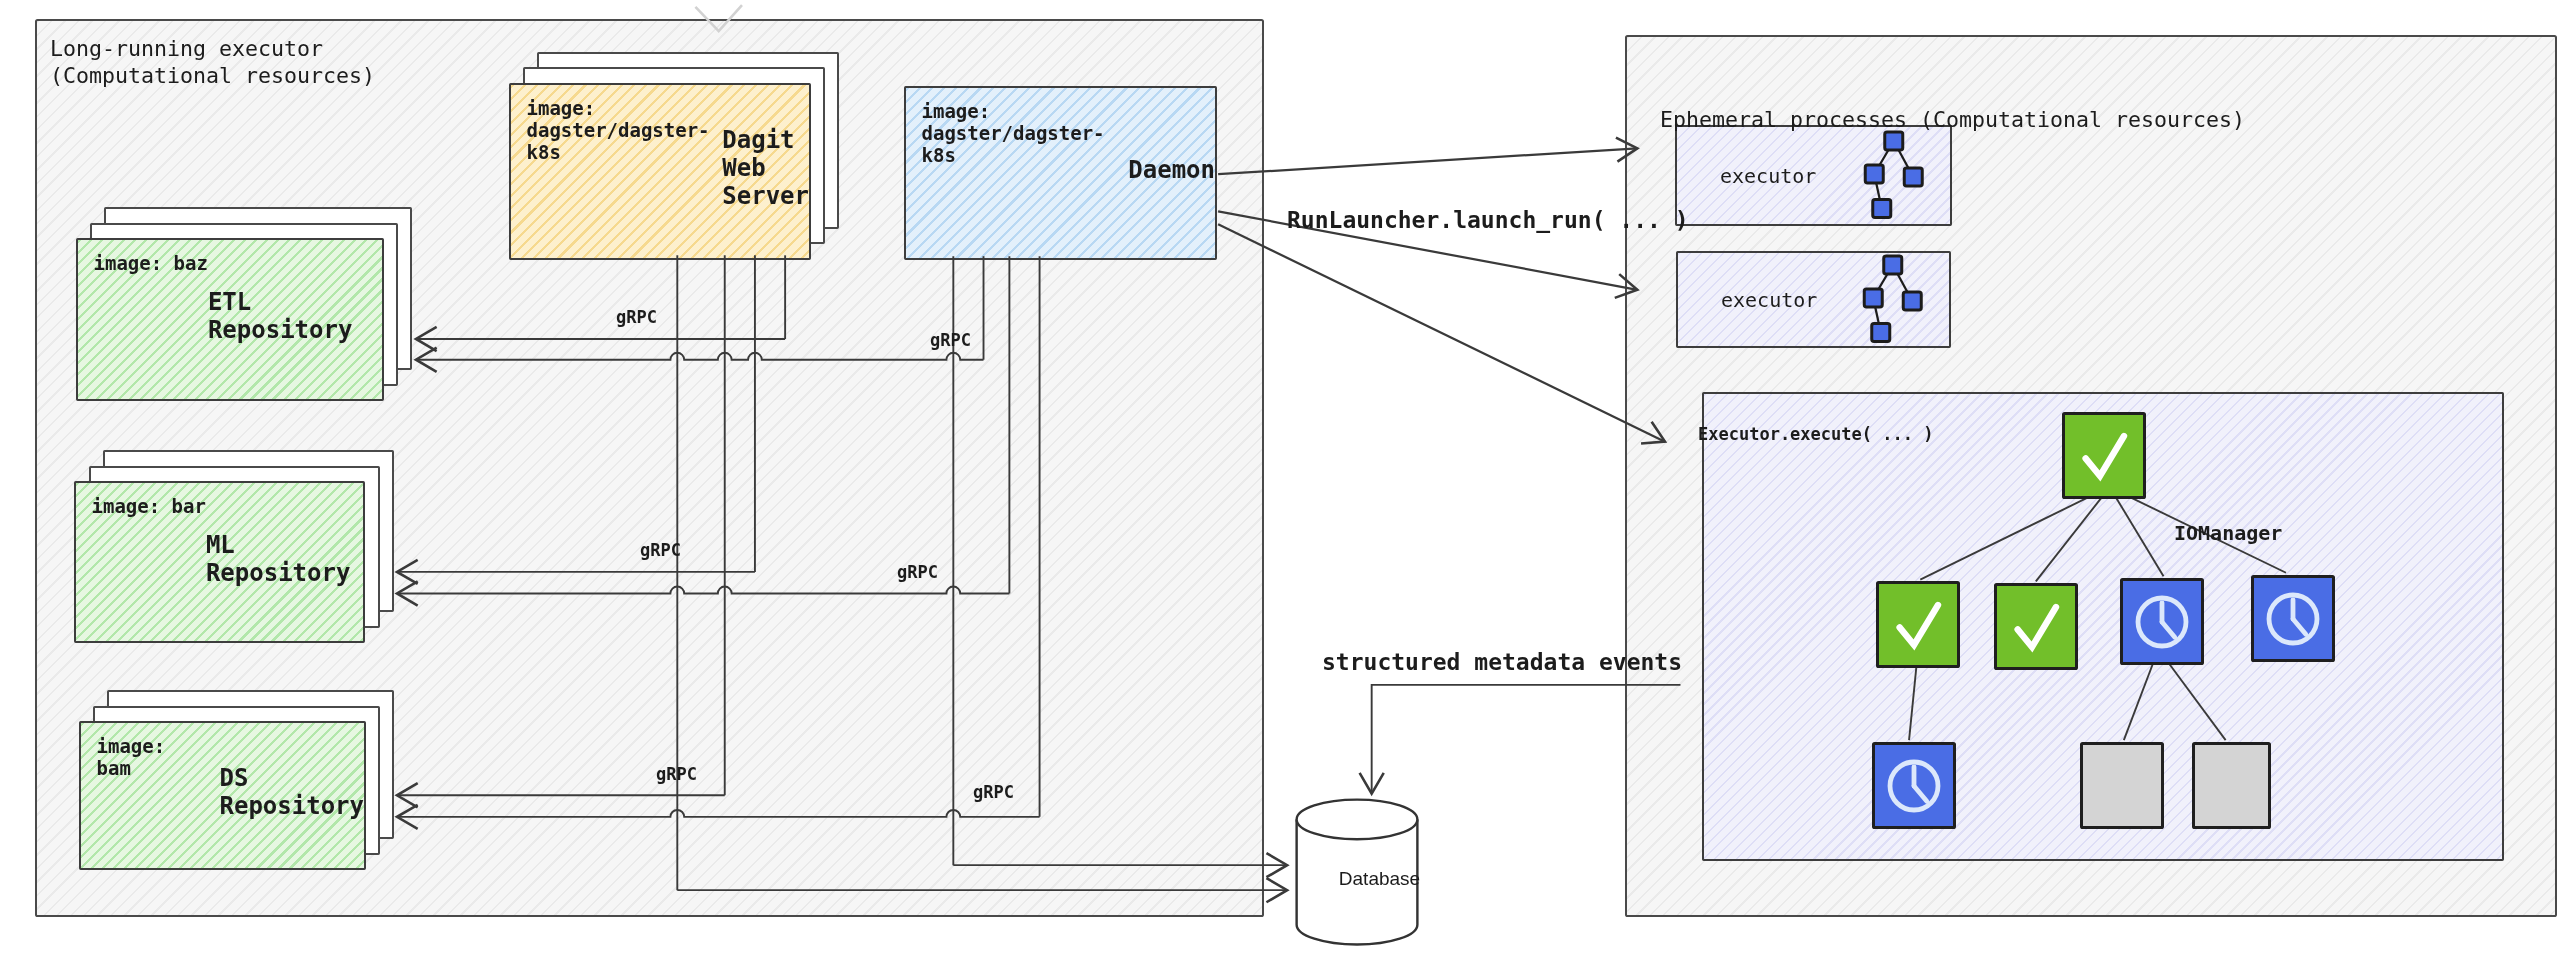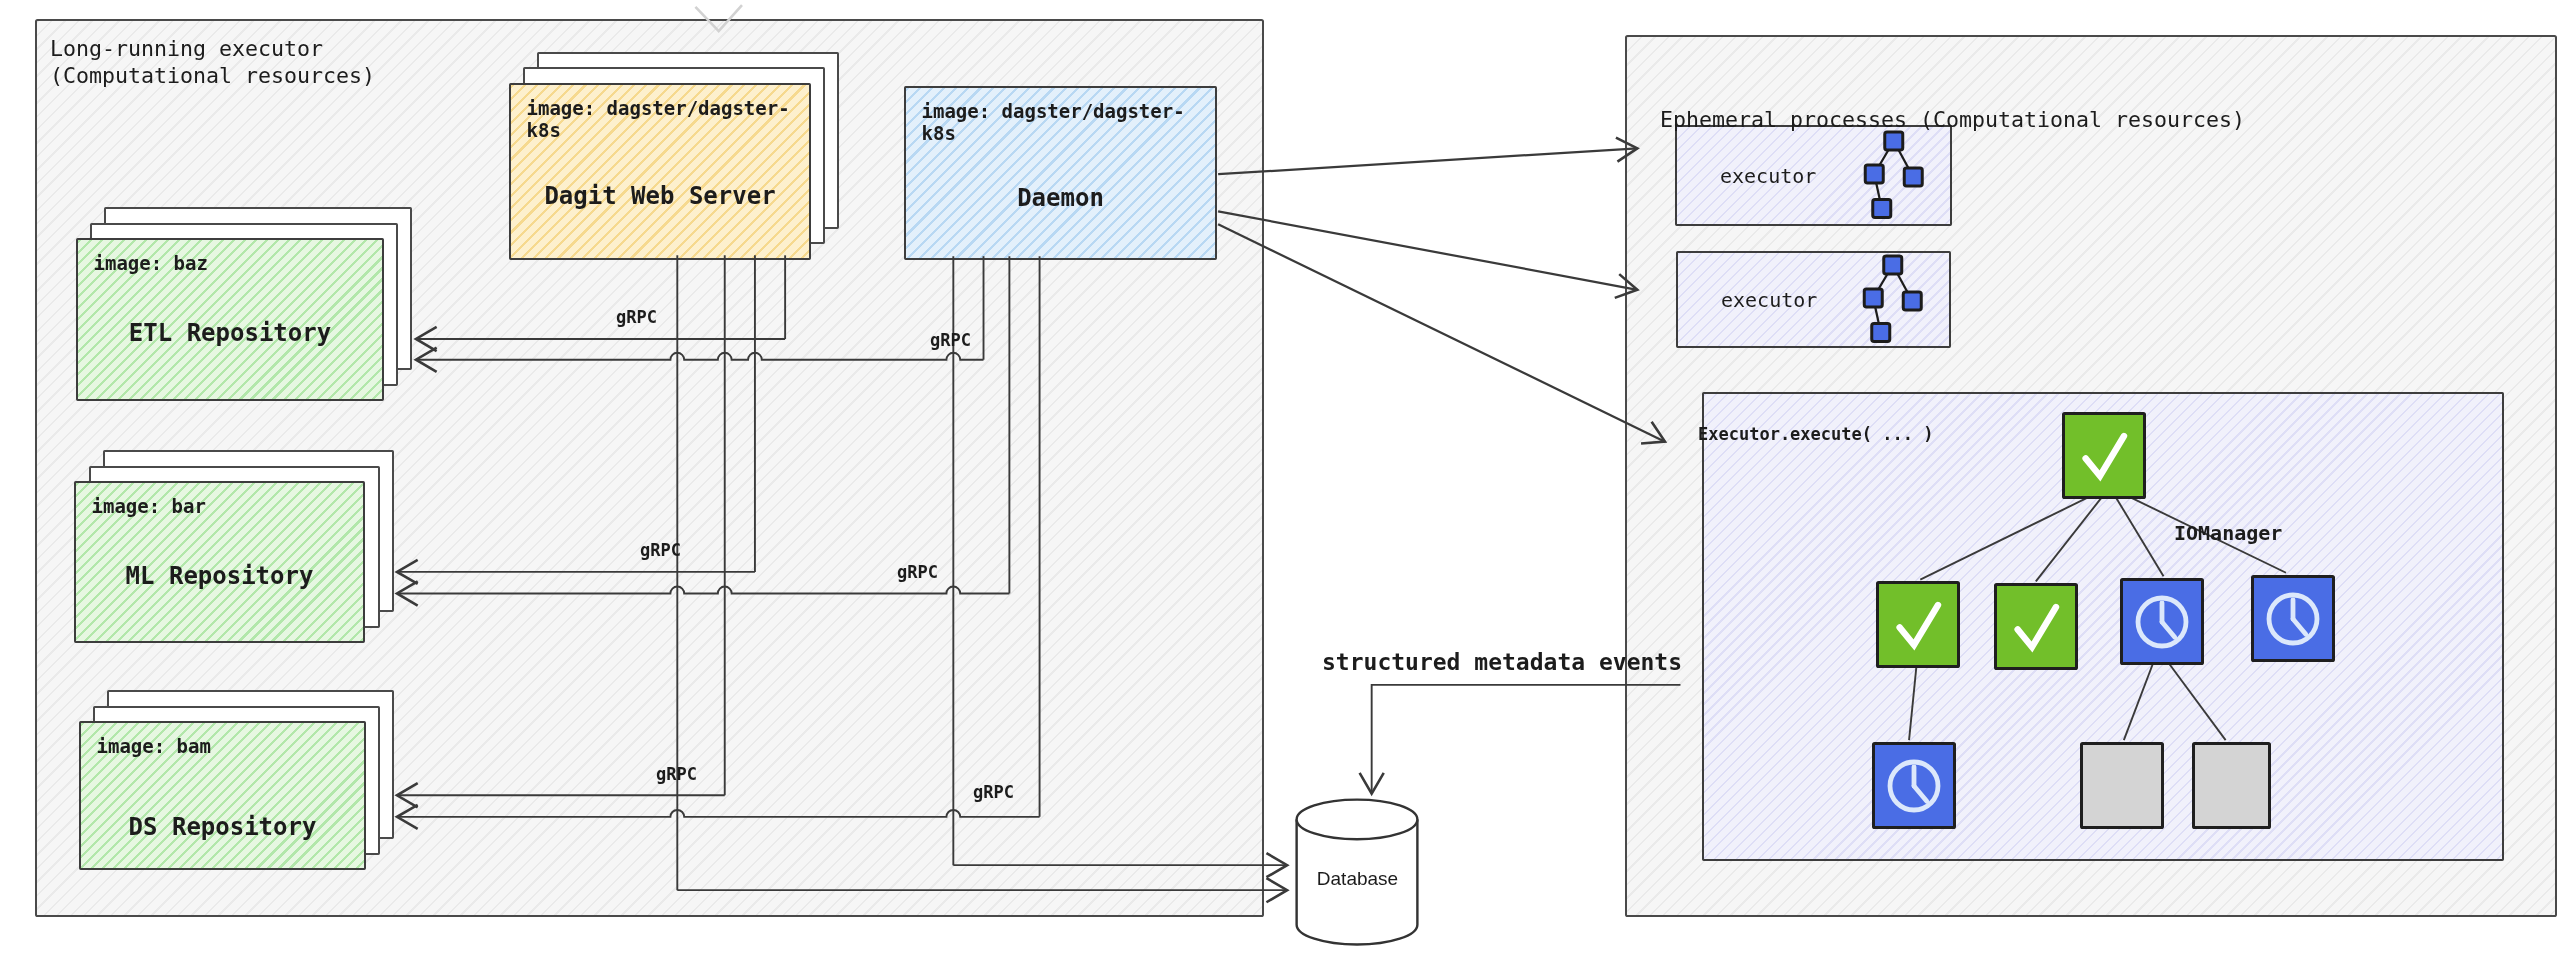--- a/index.html
+++ b/index.html
@@ -10,21 +10,21 @@
   .container{position:absolute;border:2.6px solid #4a4a4a;border-radius:2.6px;z-index:0;
     background:#f6f6f6;
     background-image:repeating-linear-gradient(135deg,#eaeaea 0 1.7px,rgba(0,0,0,0) 1.7px 9.5px);}
   .ctitle{position:absolute;font-size:21.6px;line-height:27px;z-index:8;white-space:pre;}
 
   
   .sheet{position:absolute;background:#ffffff;border:2.2px solid #4a4a4a;border-radius:1.7px;z-index:1;}
 
   
   .bigbox{position:absolute;border:2.6px solid #3d3d3d;border-radius:1.7px;z-index:2;
-          display:flex;flex-direction:column;}
+          display:flex;flex-direction:row;}
   .hatch-yellow{background:#fdf0cd;background-image:repeating-linear-gradient(135deg,#f6d98e 0 2.2px,rgba(0,0,0,0) 2.2px 8.6px);}
   .hatch-blue{background:#e3f0fb;background-image:repeating-linear-gradient(135deg,#b8d8f3 0 2.2px,rgba(0,0,0,0) 2.2px 8.6px);}
   .hatch-green{background:#e6f7e1;background-image:repeating-linear-gradient(135deg,#b2e7aa 0 2.2px,rgba(0,0,0,0) 2.2px 7.8px);}
   .hatch-lav{background:#f1f1fb;background-image:repeating-linear-gradient(135deg,#dedef6 0 1.7px,rgba(0,0,0,0) 1.7px 7.8px);margin-left:20px;}
   .imglabel{font-size:19px;font-weight:bold;padding:12px 0 0 15.5px;}
   .boxname{flex:1;display:flex;align-items:center;justify-content:center;
            font-size:24px;font-weight:bold;padding-bottom:7px;}
 
   
   .execbox{position:absolute;border:2.6px solid #3d3d3d;border-radius:1.7px;z-index:2;
@@ -39,21 +39,21 @@
   
   .node{position:absolute;width:78px;height:81px;border:3px solid #1f1f1f;border-radius:2.6px;z-index:6;
         display:flex;align-items:center;justify-content:center;}
   .node.success{background:#72bf2a;}
   .node.pending{background:#4a6de5;}
   .node.skip{background:#d4d4d4;}
 
   .glabel{position:absolute;font-size:17px;font-weight:bold;z-index:8;}
   .biglabel{position:absolute;font-size:23px;font-weight:bold;z-index:8;white-space:pre;}
   .dblabel{position:absolute;font-family:"Liberation Sans",sans-serif;font-size:19px;z-index:8;
-           width:121px;text-align:center;}
+           width:121px;text-align:center;padding-left:22px;}
 
   svg.wires{position:absolute;left:0;top:0;z-index:4;}
   .wire{fill:none;stroke:#3a3a3a;stroke-width:2.6px;}
   .wire-thin{fill:none;stroke:#3a3a3a;stroke-width:2.2px;}
   .dbshape{fill:#ffffff;stroke:#333;stroke-width:2.8px;}
   .stray{fill:none;stroke:#d2d2d2;stroke-width:3px;}
 </style>
 </head>
 <body>
 
@@ -99,20 +99,21 @@
     <div class="boxname">DS Repository</div>
   </div>
 
   <div class="glabel" style="left:616px;top:307px;">gRPC</div>
   <div class="glabel" style="left:930px;top:330px;">gRPC</div>
   <div class="glabel" style="left:640px;top:540px;">gRPC</div>
   <div class="glabel" style="left:897px;top:562px;">gRPC</div>
   <div class="glabel" style="left:656px;top:764px;">gRPC</div>
   <div class="glabel" style="left:973px;top:782px;">gRPC</div>
 
+  <div class="biglabel" style="left:1287px;top:207px;">RunLauncher.launch_run( ... )</div>
   <div class="biglabel" style="left:1322px;top:649px;">structured metadata events</div>
   <div class="dblabel" style="left:1297px;top:868px;">Database</div>
 
   <div class="execbox hatch-lav" style="left:1655px;top:125px;width:209px;height:97px;">
     <span class="exelabel">executor</span>
     <span>
       <svg width="69" height="90" viewBox="0 0 86 120">
         <g stroke="#1c1c1c" stroke-width="3" fill="none">
           <line x1="42" y1="16" x2="16" y2="60"></line>
             <line x1="42" y1="16" x2="68" y2="64"></line>

